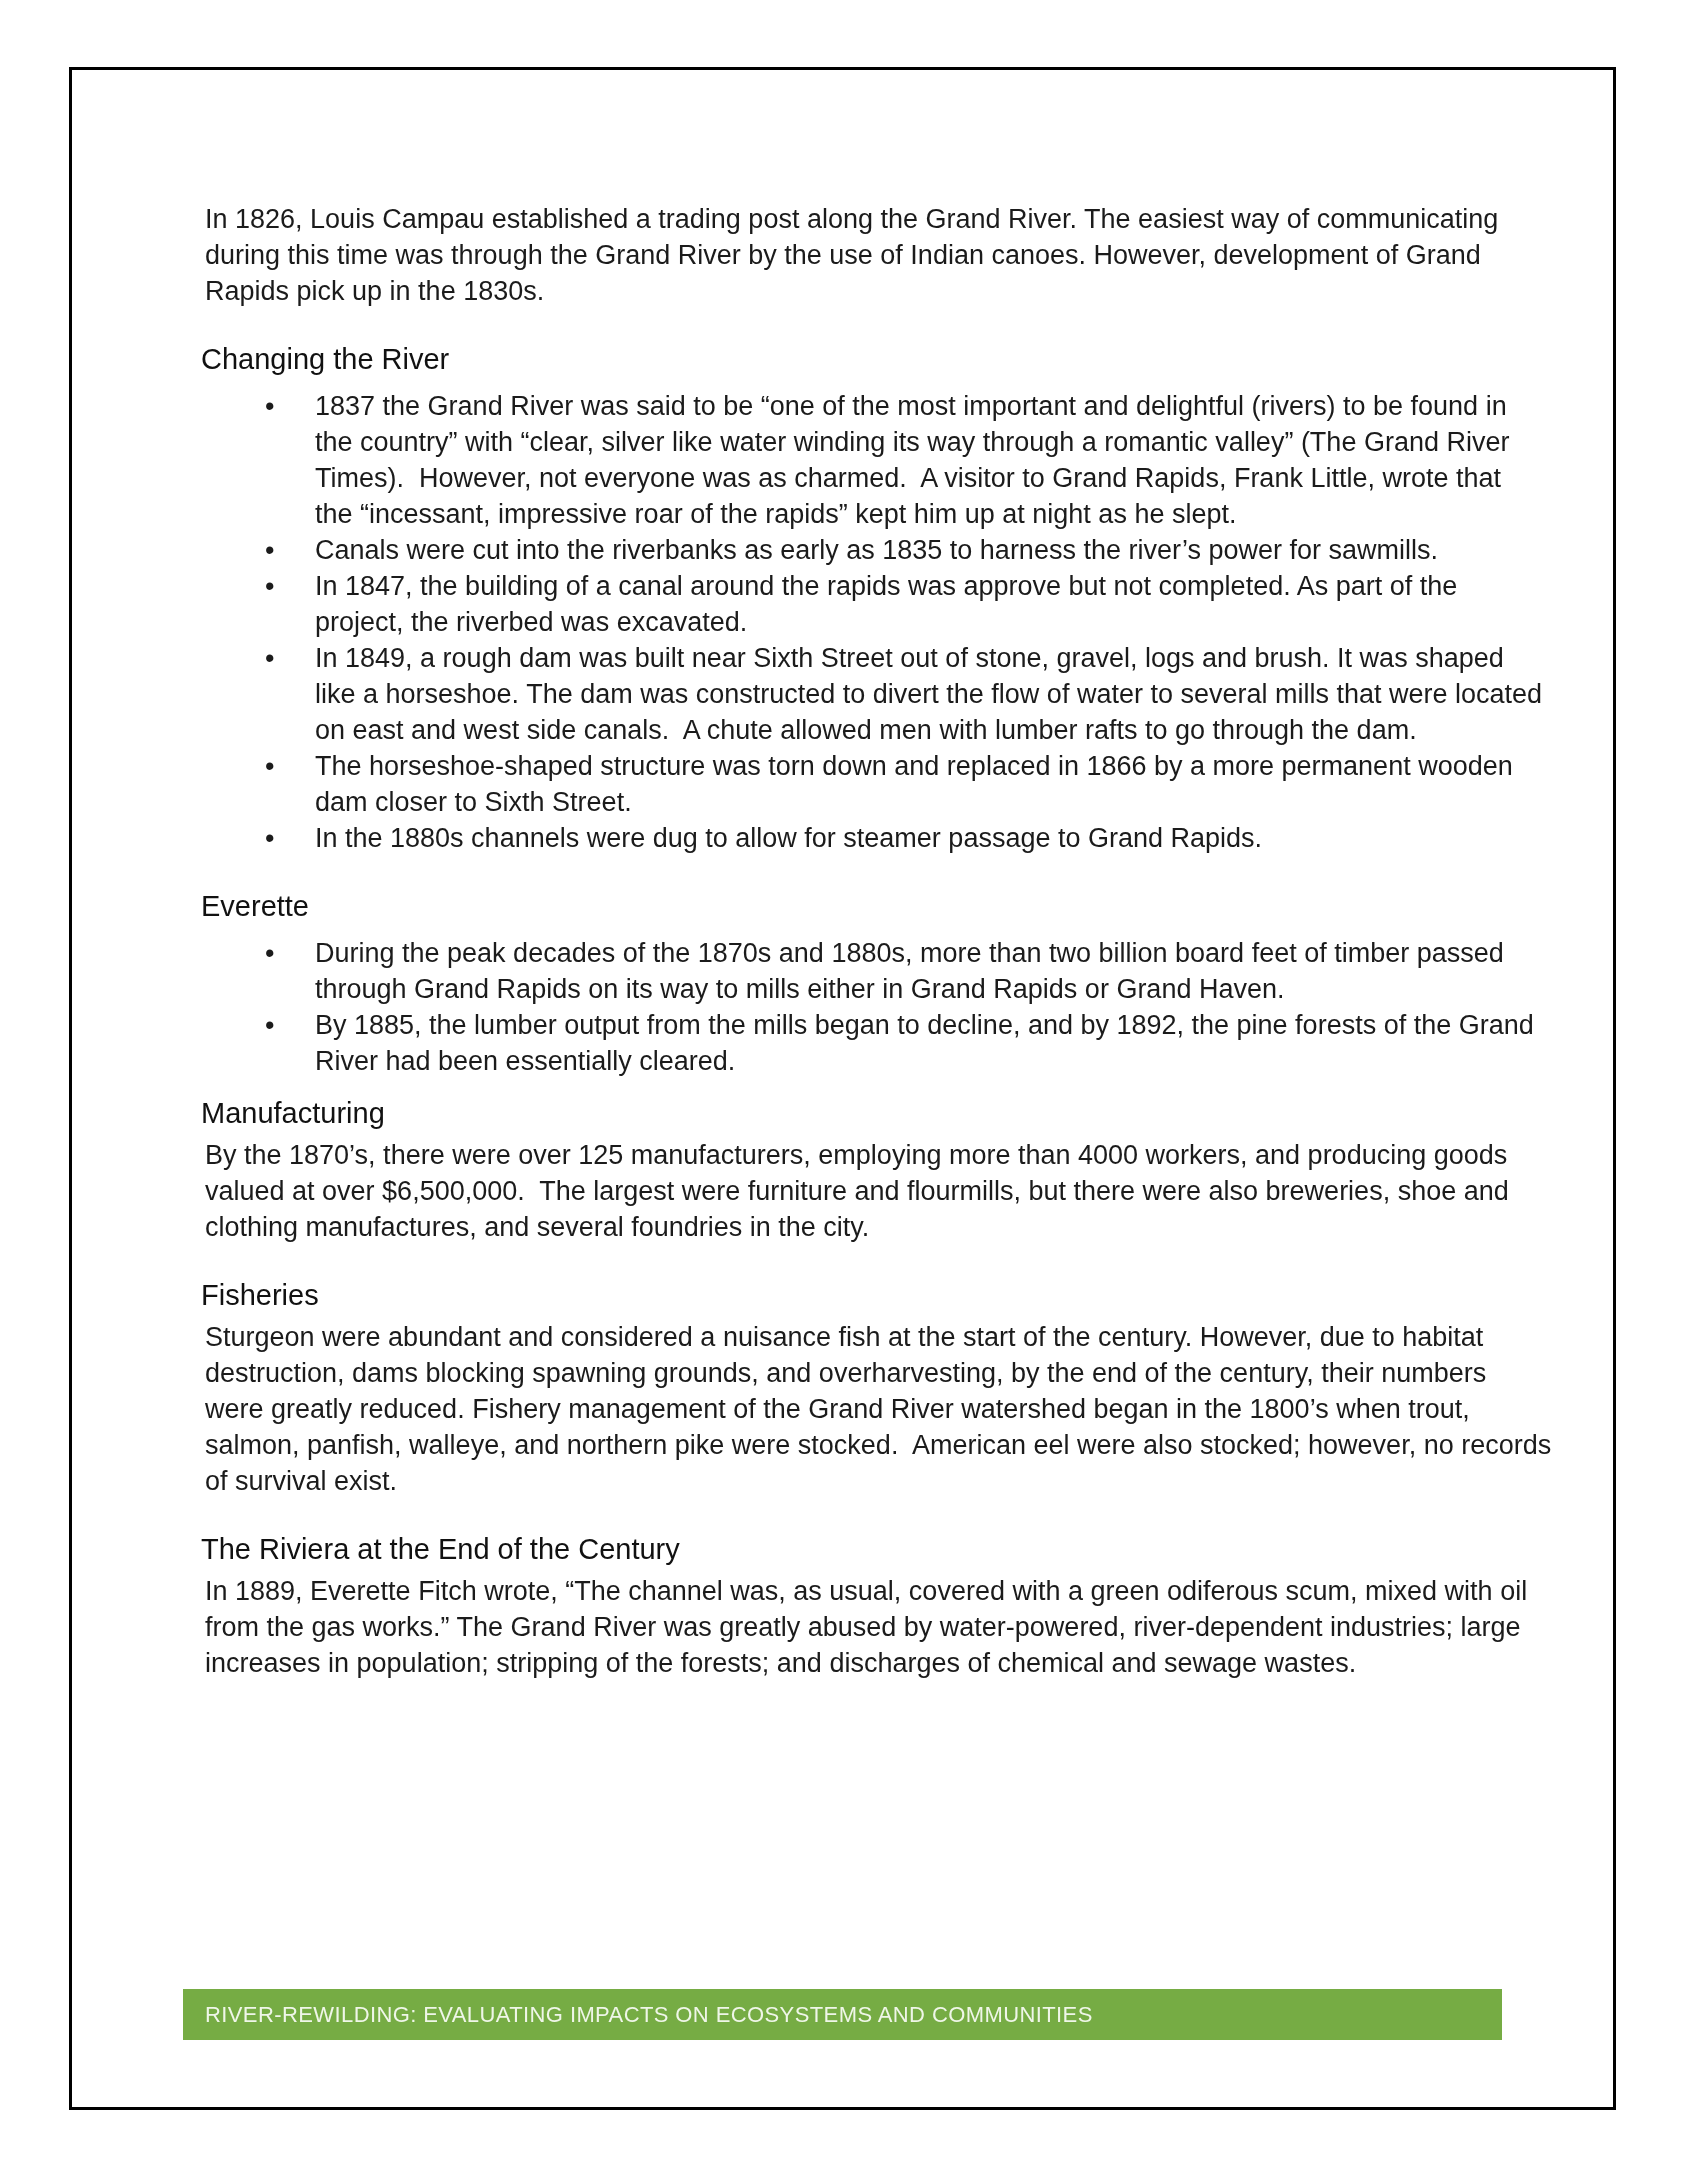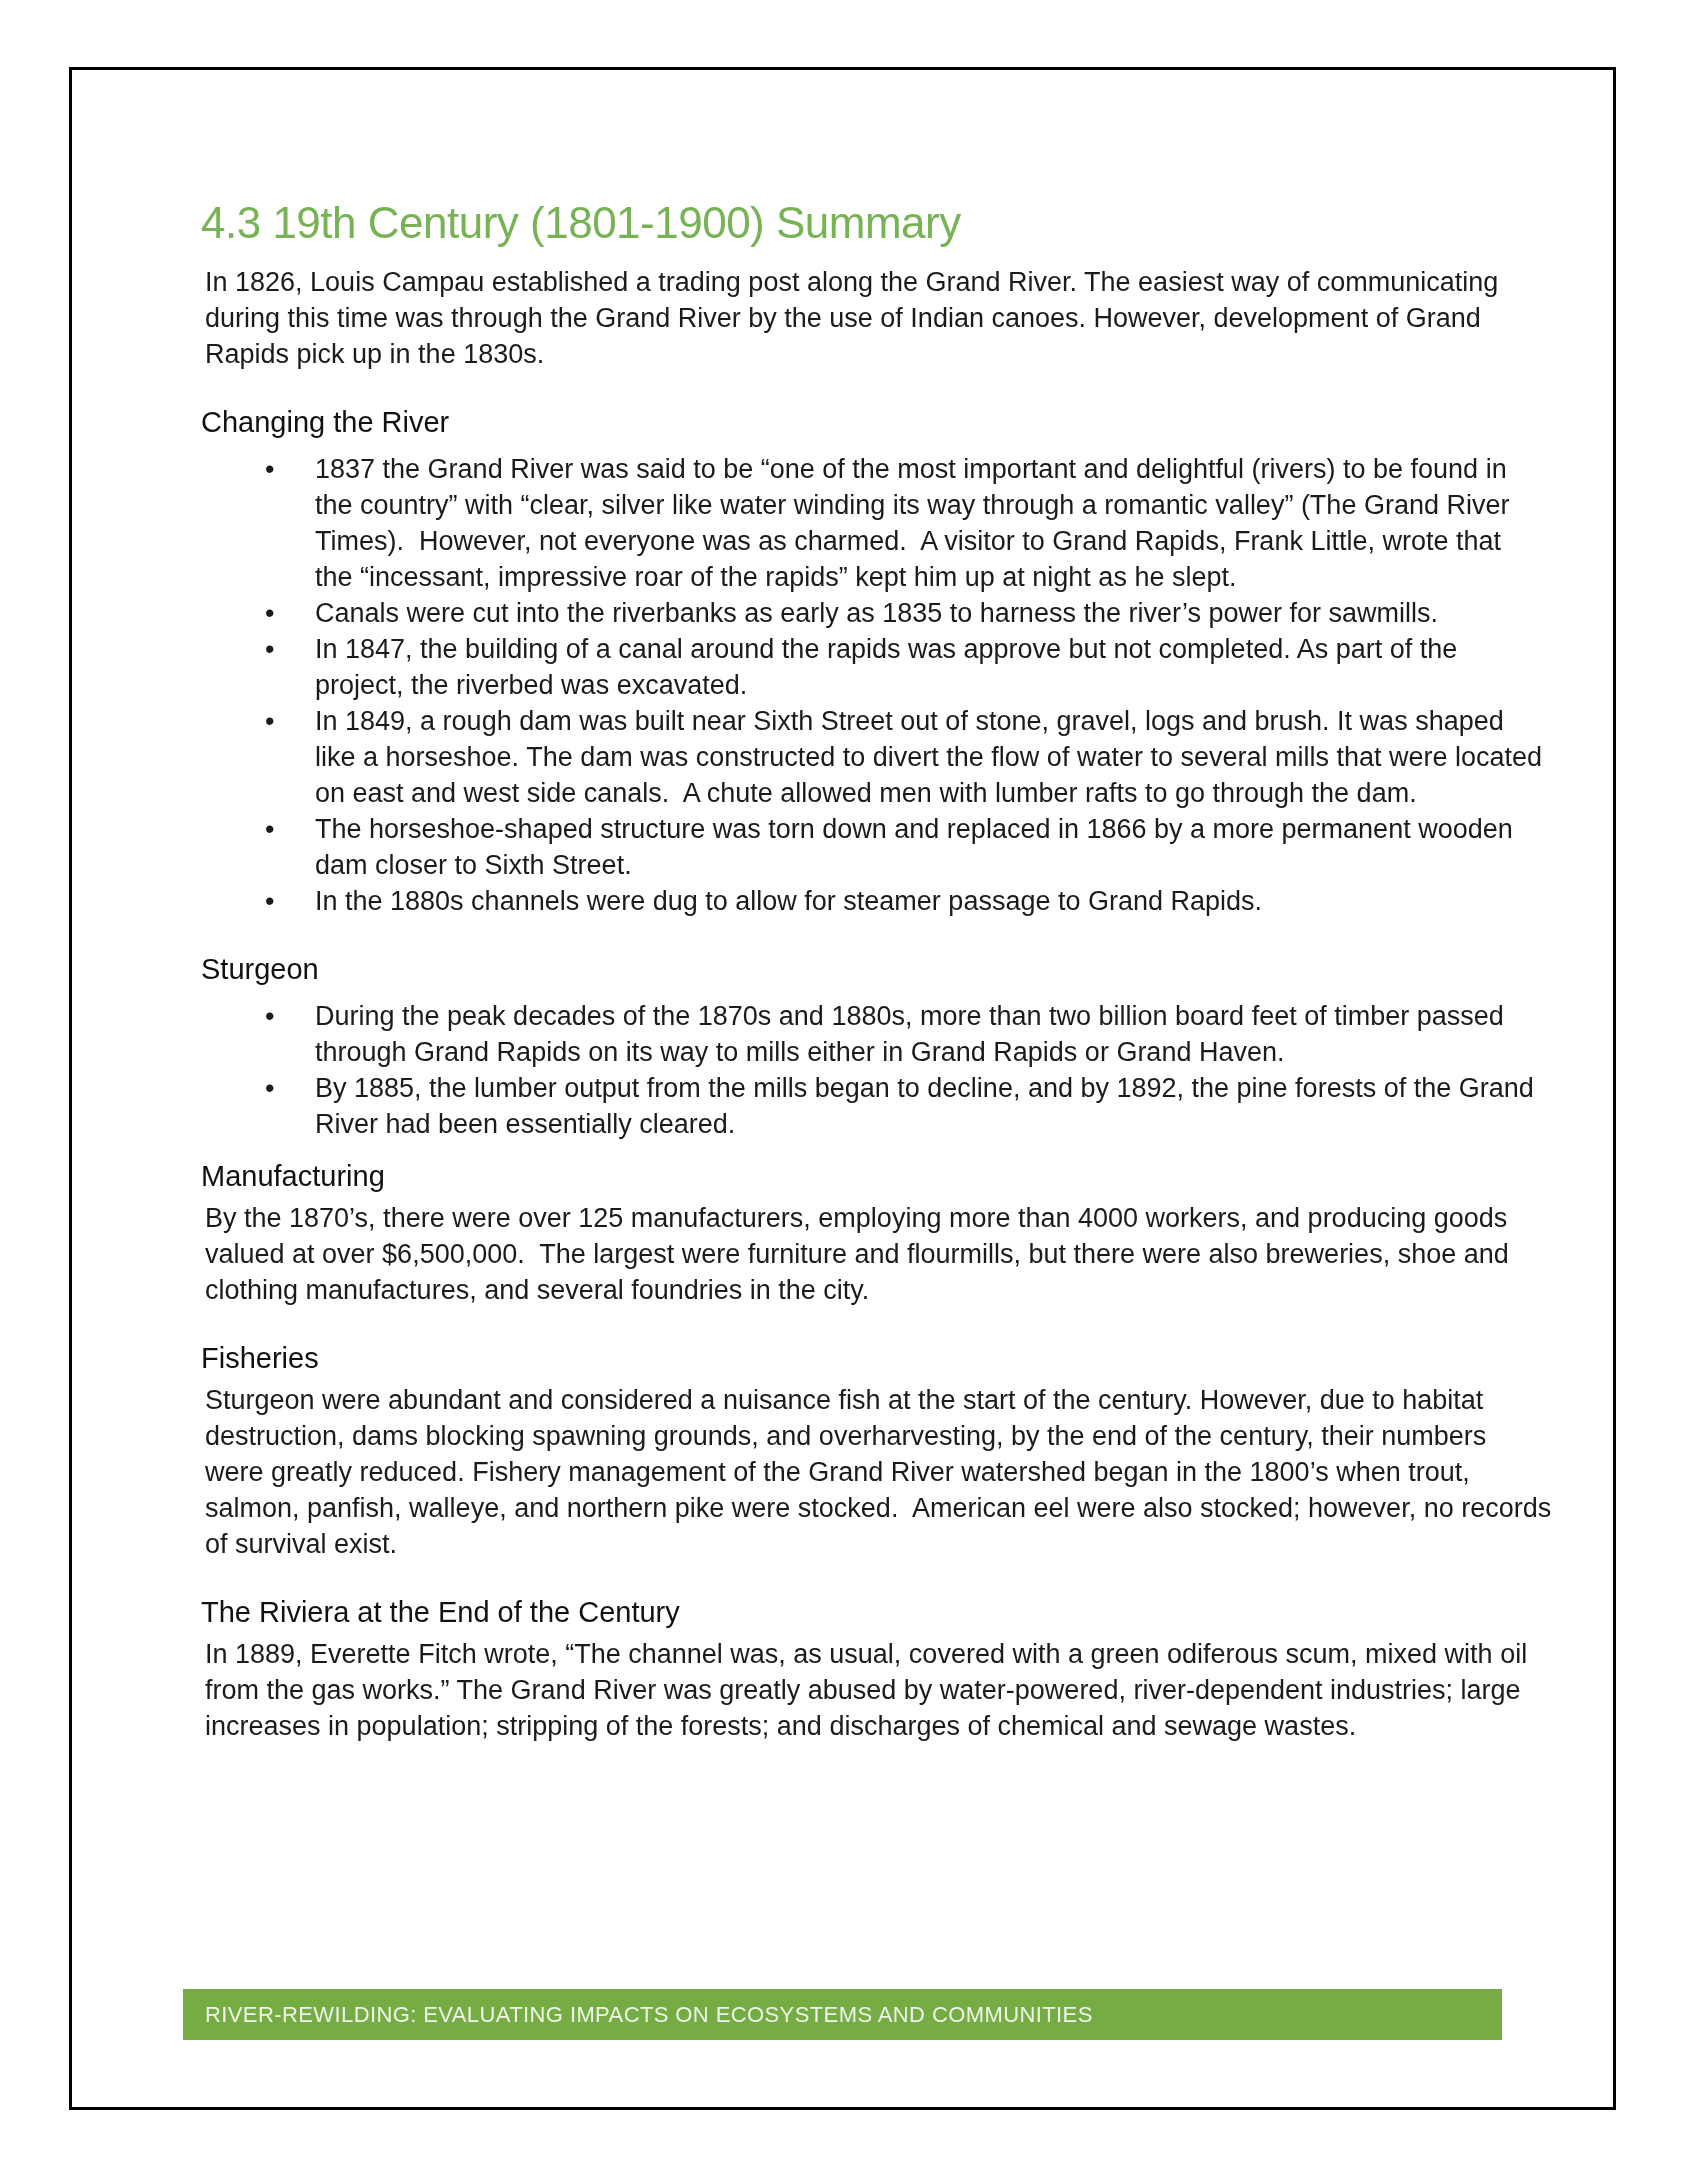--- a/index.html
+++ b/index.html
@@ -91,35 +91,34 @@
     color: #eff6e8;
     letter-spacing: 0.4px;
   }
 </style>
 </head>
 <body>
 
 <div class="page-frame">
   <div class="content">
 
-    <h1 class="doc-title">4.3 19th Century (1801-1900) Summary</h1>
 
     <p class="para">In 1826, Louis Campau established a trading post along the Grand River. The easiest way of communicating during this time was through the Grand River by the use of Indian canoes. However, development of Grand Rapids pick up in the 1830s.</p>
 
     <h2 class="section-heading">Changing the River</h2>
     <ul class="bullet-list">
       <li>1837 the Grand River was said to be “one of the most important and delightful (rivers) to be found in the country” with “clear, silver like water winding its way through a romantic valley” (The Grand River Times).  However, not everyone was as charmed.  A visitor to Grand Rapids, Frank Little, wrote that the “incessant, impressive roar of the rapids” kept him up at night as he slept.</li>
       <li>Canals were cut into the riverbanks as early as 1835 to harness the river’s power for sawmills.</li>
       <li>In 1847, the building of a canal around the rapids was approve but not completed. As part of the project, the riverbed was excavated.</li>
       <li>In 1849, a rough dam was built near Sixth Street out of stone, gravel, logs and brush. It was shaped like a horseshoe. The dam was constructed to divert the flow of water to several mills that were located on east and west side canals.  A chute allowed men with lumber rafts to go through the dam.</li>
       <li>The horseshoe-shaped structure was torn down and replaced in 1866 by a more permanent wooden dam closer to Sixth Street.</li>
       <li>In the 1880s channels were dug to allow for steamer passage to Grand Rapids.</li>
     </ul>
 
-    <h2 class="section-heading">Sturgeon</h2>
+    <h2 class="section-heading">Everette</h2>
     <ul class="bullet-list">
       <li>During the peak decades of the 1870s and 1880s, more than two billion board feet of timber passed through Grand Rapids on its way to mills either in Grand Rapids or Grand Haven.</li>
       <li>By 1885, the lumber output from the mills began to decline, and by 1892, the pine forests of the Grand River had been essentially cleared.</li>
     </ul>
 
     <h2 class="section-heading tight">Manufacturing</h2>
     <p class="para">By the 1870’s, there were over 125 manufacturers, employing more than 4000 workers, and producing goods valued at over $6,500,000.  The largest were furniture and flourmills, but there were also breweries, shoe and clothing manufactures, and several foundries in the city.</p>
 
     <h2 class="section-heading">Fisheries</h2>
     <p class="para">Sturgeon were abundant and considered a nuisance fish at the start of the century. However, due to habitat destruction, dams blocking spawning grounds, and overharvesting, by the end of the century, their numbers were greatly reduced. Fishery management of the Grand River watershed began in the 1800’s when trout, salmon, panfish, walleye, and northern pike were stocked.  American eel were also stocked; however, no records of survival exist.</p>

